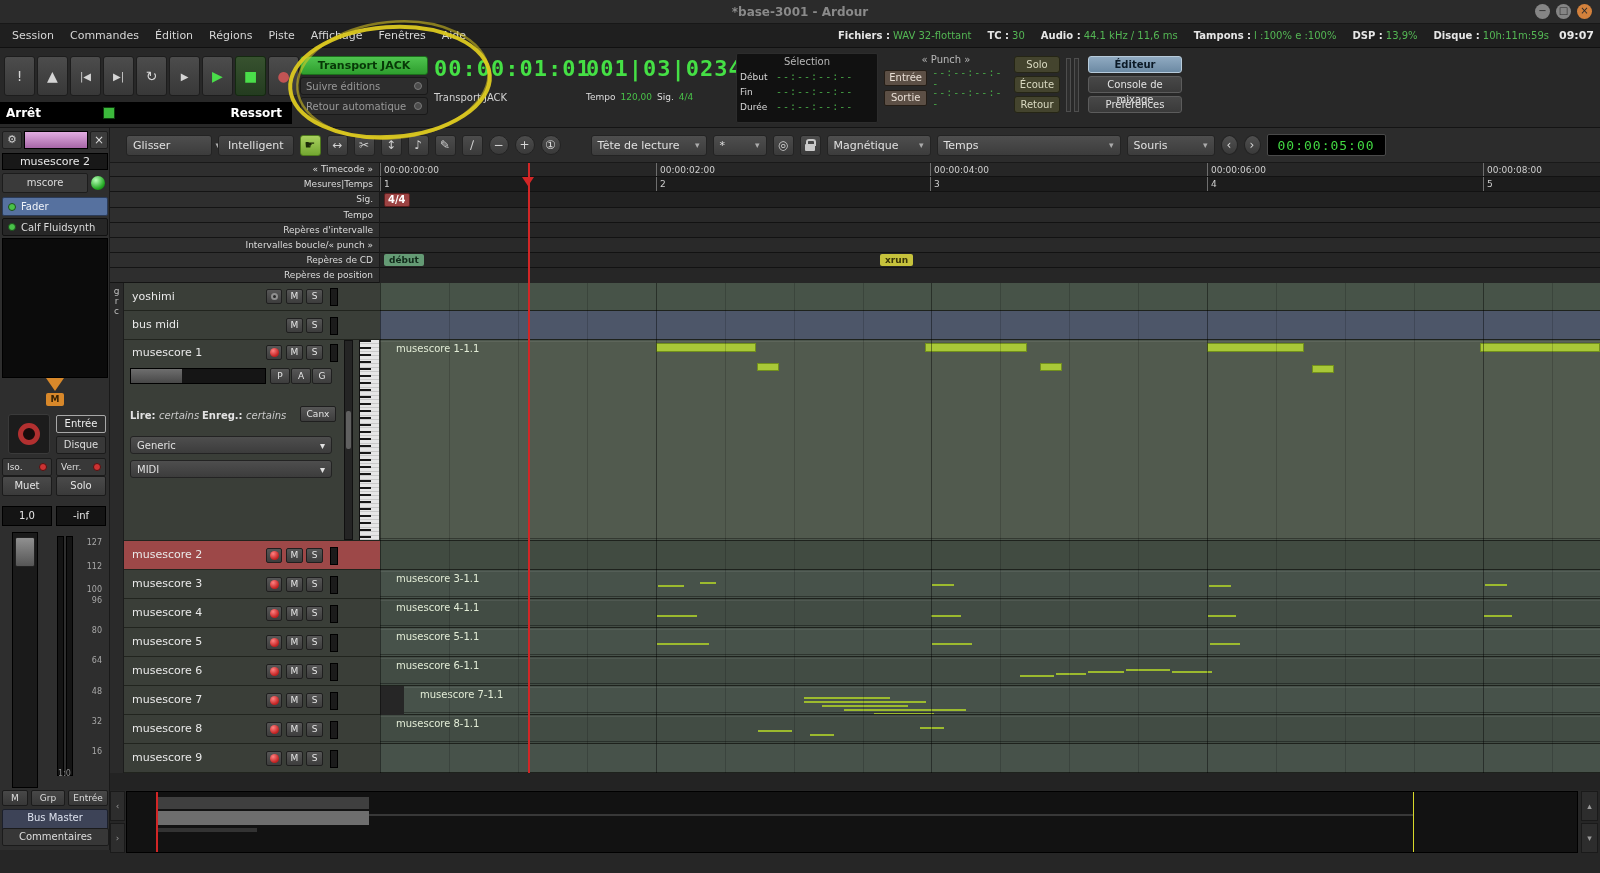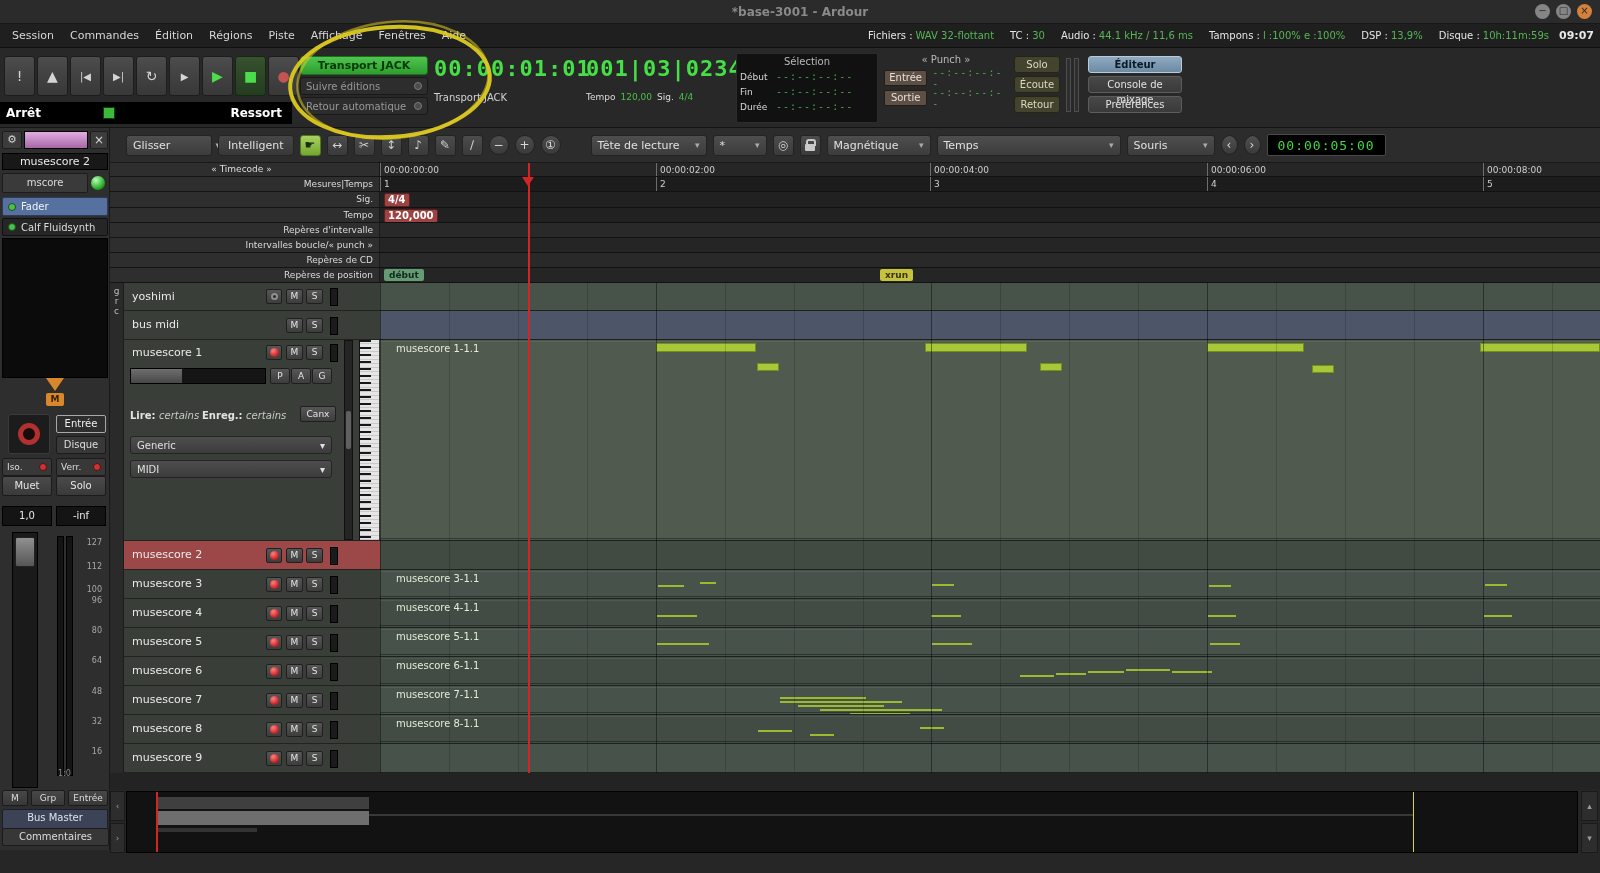--- a/index.html
+++ b/index.html
@@ -10,21 +10,21 @@
   #titlebar .ttext{font-size:12px;font-weight:bold;color:#8a8a8a}
   #win-controls{position:absolute;right:8px;top:4px;display:flex;gap:6px}
   .wc{width:15px;height:15px;border-radius:50%;background:#858585;color:#2b2b2b;font-size:10px;line-height:14px;text-align:center}
   .wc.close{background:#d3813c}
   
   #menubar{position:absolute;left:0;top:24px;width:1600px;height:24px;background:#1f1f1f;border-bottom:1px solid #101010;display:flex;align-items:center}
   #menus{display:flex;padding-left:4px}
   .menu-item{font-size:11px;color:#d6d6d6;padding:0 8px;line-height:24px}
   #status{margin-left:auto;display:flex;gap:16px;align-items:center;padding-right:10px}
   .status-seg{font-size:10px;white-space:nowrap}
-  .status-seg .sl{color:#e6e6e6;font-weight:normal}
+  .status-seg .sl{color:#e6e6e6;font-weight:bold}
   .status-seg .sv{color:#54b754;margin-left:3px}
   #wallclock{font-size:11px;color:#e8e8e8;font-weight:bold;padding-right:6px}
   
   #transport{position:absolute;left:0;top:48px;width:1600px;height:80px;background:#282828;border-bottom:1px solid #141414}
   #tbtns{position:absolute;left:4px;top:8px;display:flex}
   .tbtn{width:31px;height:40px;margin-right:2px;background:linear-gradient(#4c4c4c,#383838);border:1px solid #1d1d1d;border-radius:3px;display:flex;align-items:center;justify-content:center}
   .tbtn .g{font-size:14px;color:#d5d5d5}
   .tbtn .g.small{font-size:10px}
   .tbtn.active{background:linear-gradient(#37522f,#243c20);border-color:#142a10}
   .tint-green{color:#4ade4a !important}
@@ -422,21 +422,21 @@
     <div class="navbtn">
       <span>‹</span>
     </div>
     <div class="navbtn">
       <span>›</span>
     </div>
     <div class="tbclock">00:00:05:00</div>
   </div>
 
 <div id="ruler-labels">
-    <div class="rlrow" style="height: 14px; line-height: 13px; text-align: center;">« Timecode »</div>
+    <div class="rlrow" style="height: 14px; line-height: 13px;">« Timecode »</div>
     <div class="rlrow" style="height: 15px; line-height: 14px;">Mesures|Temps</div>
     <div class="rlrow" style="height: 16px; line-height: 15px;">Sig.</div>
     <div class="rlrow" style="height: 15px; line-height: 14px;">Tempo</div>
     <div class="rlrow" style="height: 15px; line-height: 14px;">Repères d'intervalle</div>
     <div class="rlrow" style="height: 15px; line-height: 14px;">Intervalles boucle/« punch »</div>
     <div class="rlrow" style="height: 15px; line-height: 14px;">Repères de CD</div>
     <div class="rlrow" style="height: 15px; line-height: 14px;">Repères de position</div>
   </div>
 <div id="ruler-rows">
     <div class="rrow" style="height: 14px; background: rgb(38, 38, 38); text-align: center;">
@@ -449,23 +449,20 @@
     <div class="rrow" style="height: 15px; background: rgb(28, 28, 28);">
       <span class="tick" style="left: 0px; line-height: 15px;">1</span>
       <span class="tick" style="left: 276px; line-height: 15px;">2</span>
       <span class="tick" style="left: 550px; line-height: 15px;">3</span>
       <span class="tick" style="left: 827px; line-height: 15px;">4</span>
       <span class="tick" style="left: 1103px; line-height: 15px;">5</span>
       <div class="phtri" style="left: 142px;"></div>
     </div>
     <div class="rrow" style="height: 16px; background: rgb(33, 33, 33);">
       <span class="badge">4/4</span>
-    </div>
-    <div class="rrow" style="height: 15px; background: rgb(33, 33, 33);">
-      <span class="badge">120,000</span>
     </div>
     <div class="rrow" style="height: 15px; background: rgb(41, 41, 41);"></div>
     <div class="rrow" style="height: 15px; background: rgb(37, 37, 37);"></div>
     <div class="rrow" style="height: 15px; background: rgb(41, 41, 41);"></div>
     <div class="rrow" style="height: 15px; background: rgb(37, 37, 37);">
       <span class="marker" style="left: 4px; background: rgb(100, 154, 116); color: rgb(17, 41, 26);">début</span>
       <span class="marker" style="left: 500px; background: rgb(198, 194, 60); color: rgb(58, 53, 8);">xrun</span>
     </div>
   </div>
 
@@ -637,21 +634,21 @@
     <div class="lane" style="height: 29px; background: rgb(66, 76, 68);">
       <div class="region">
         <span class="rlabel">musescore 6-1.1</span>
       </div>
       <div class="note" style="left: 640px; top: 18px; width: 34px; height: 2px;"></div>
       <div class="note" style="left: 676px; top: 16px; width: 30px; height: 2px;"></div>
       <div class="note" style="left: 708px; top: 14px; width: 36px; height: 2px;"></div>
       <div class="note" style="left: 746px; top: 12px; width: 44px; height: 2px;"></div>
       <div class="note" style="left: 792px; top: 14px; width: 40px; height: 2px;"></div>
     </div>
-    <div class="lane" style="height: 29px; background: rgb(71, 82, 74);">
+    <div class="lane" style="height: 29px; background: rgb(71, 82, 74); margin-left: 24px;">
       <div class="region">
         <span class="rlabel">musescore 7-1.1</span>
       </div>
       <div class="note" style="left: 400px; top: 11px; width: 86px; height: 2px;"></div>
       <div class="note" style="left: 400px; top: 15px; width: 122px; height: 2px;"></div>
       <div class="note" style="left: 418px; top: 19px; width: 86px; height: 2px;"></div>
       <div class="note" style="left: 440px; top: 23px; width: 122px; height: 2px;"></div>
       <div class="note" style="left: 470px; top: 27px; width: 60px; height: 2px;"></div>
     </div>
     <div class="lane" style="height: 29px; background: rgb(66, 76, 68);">

